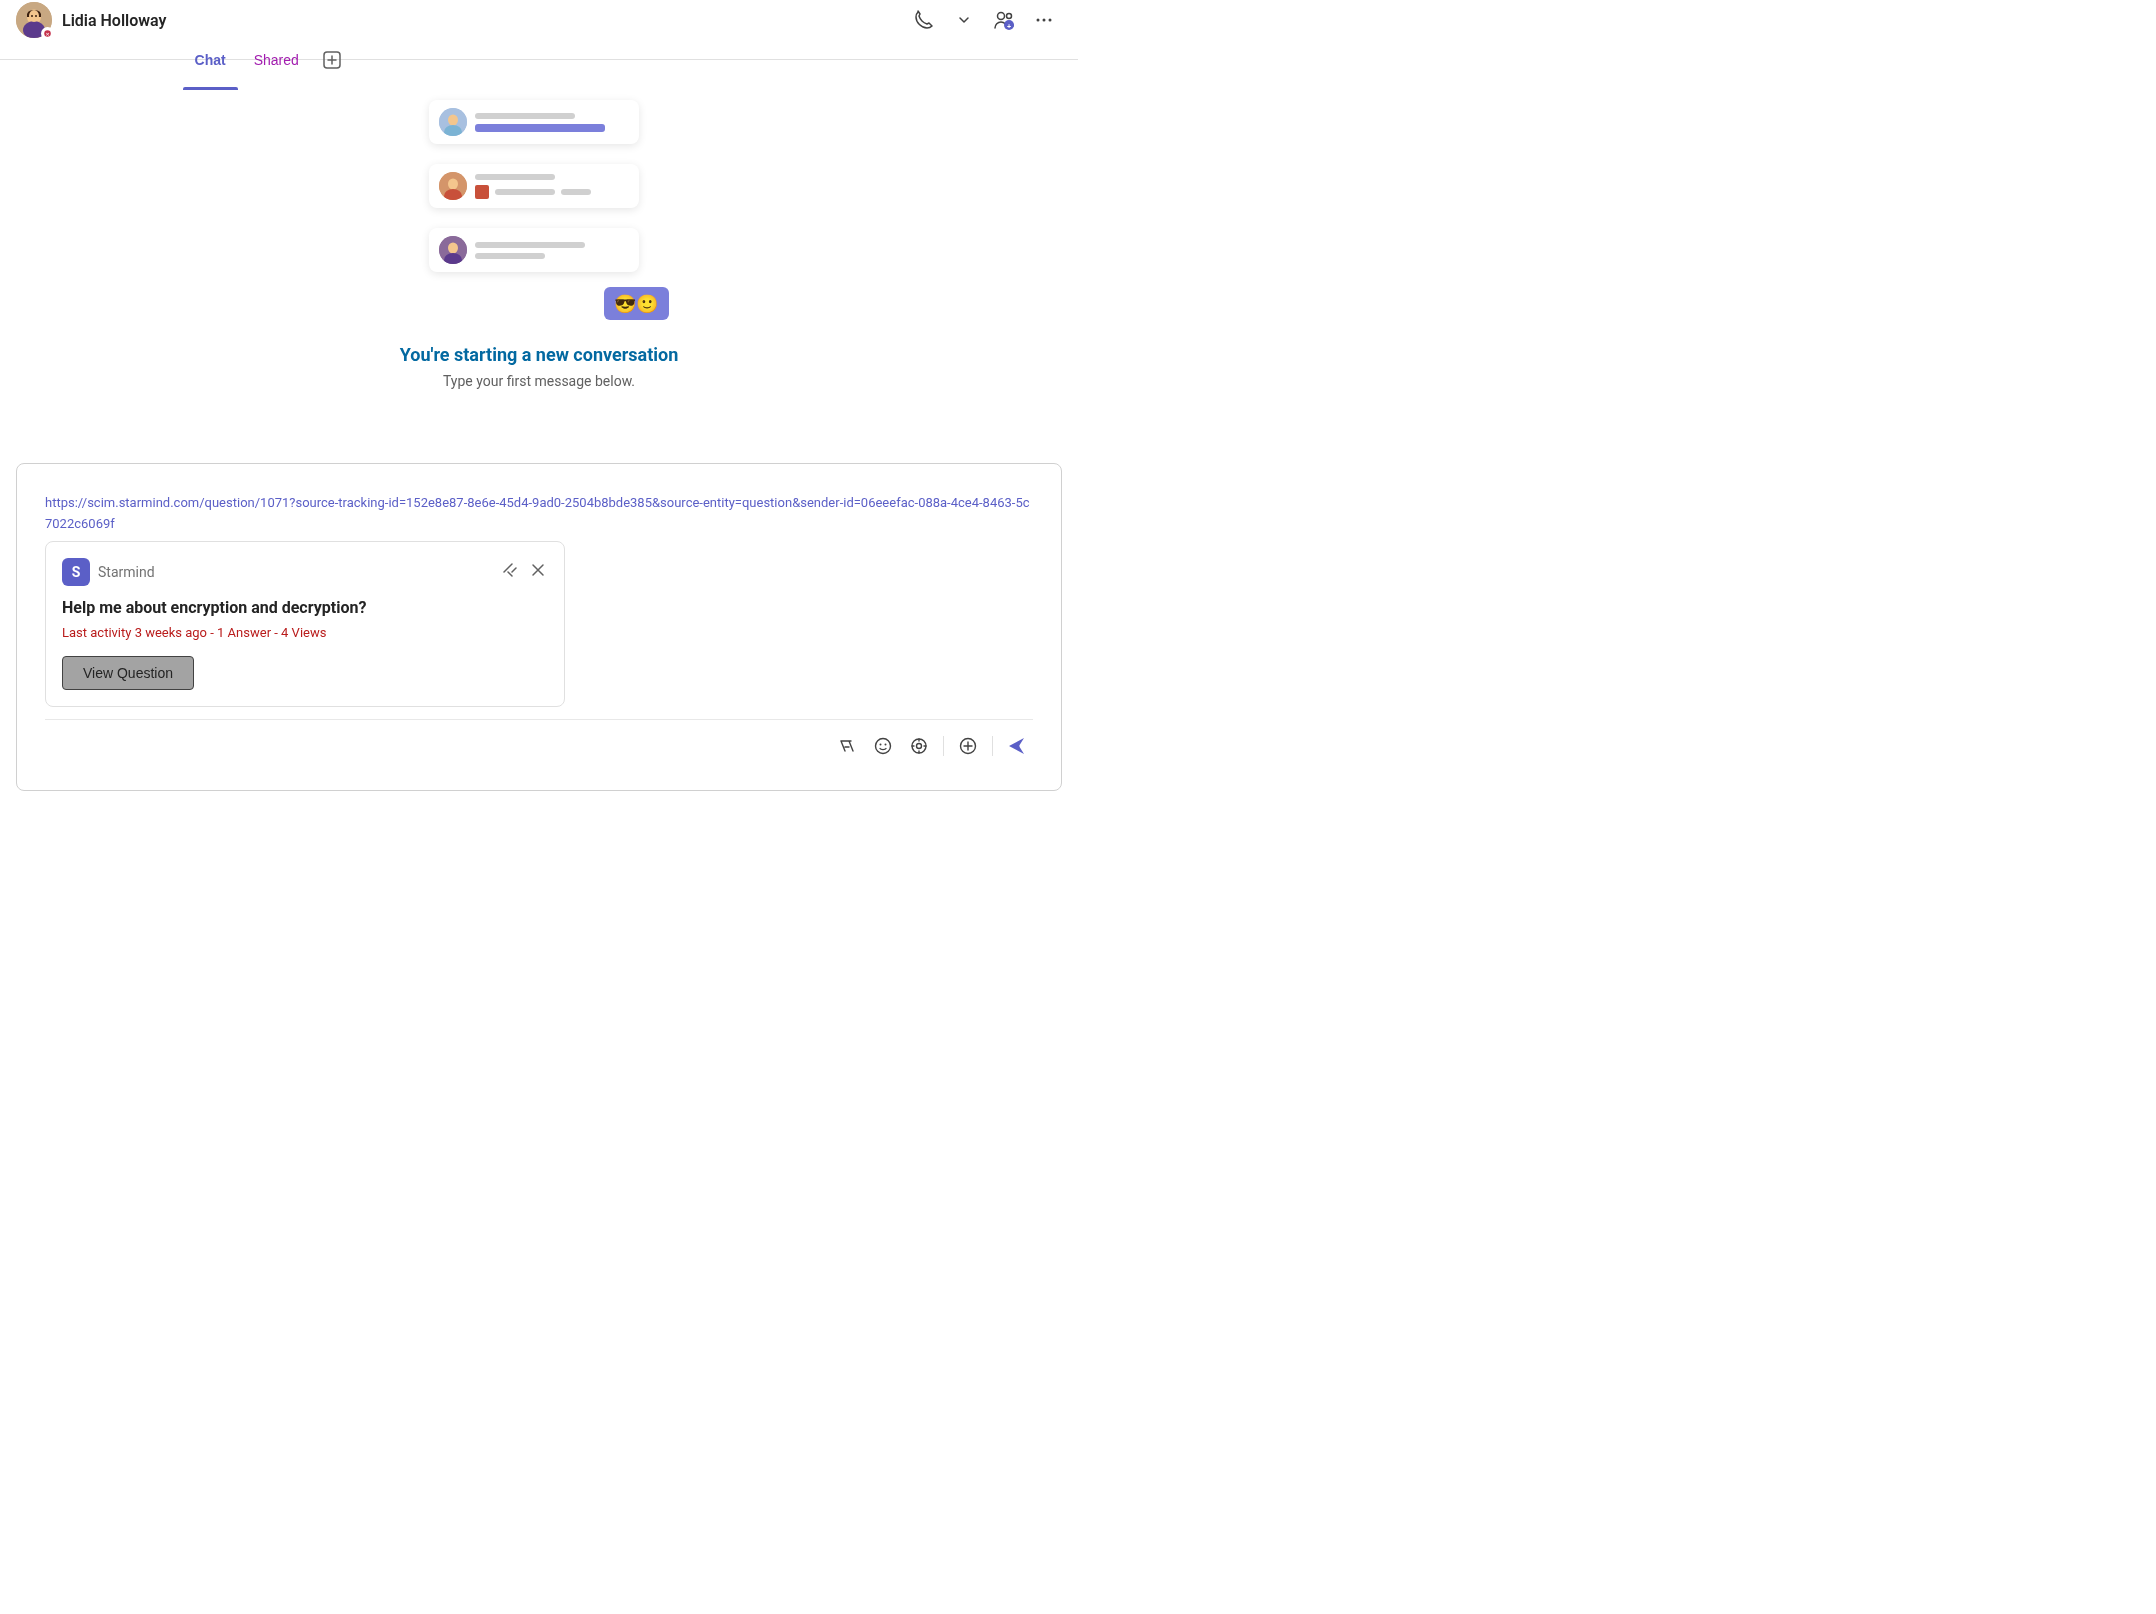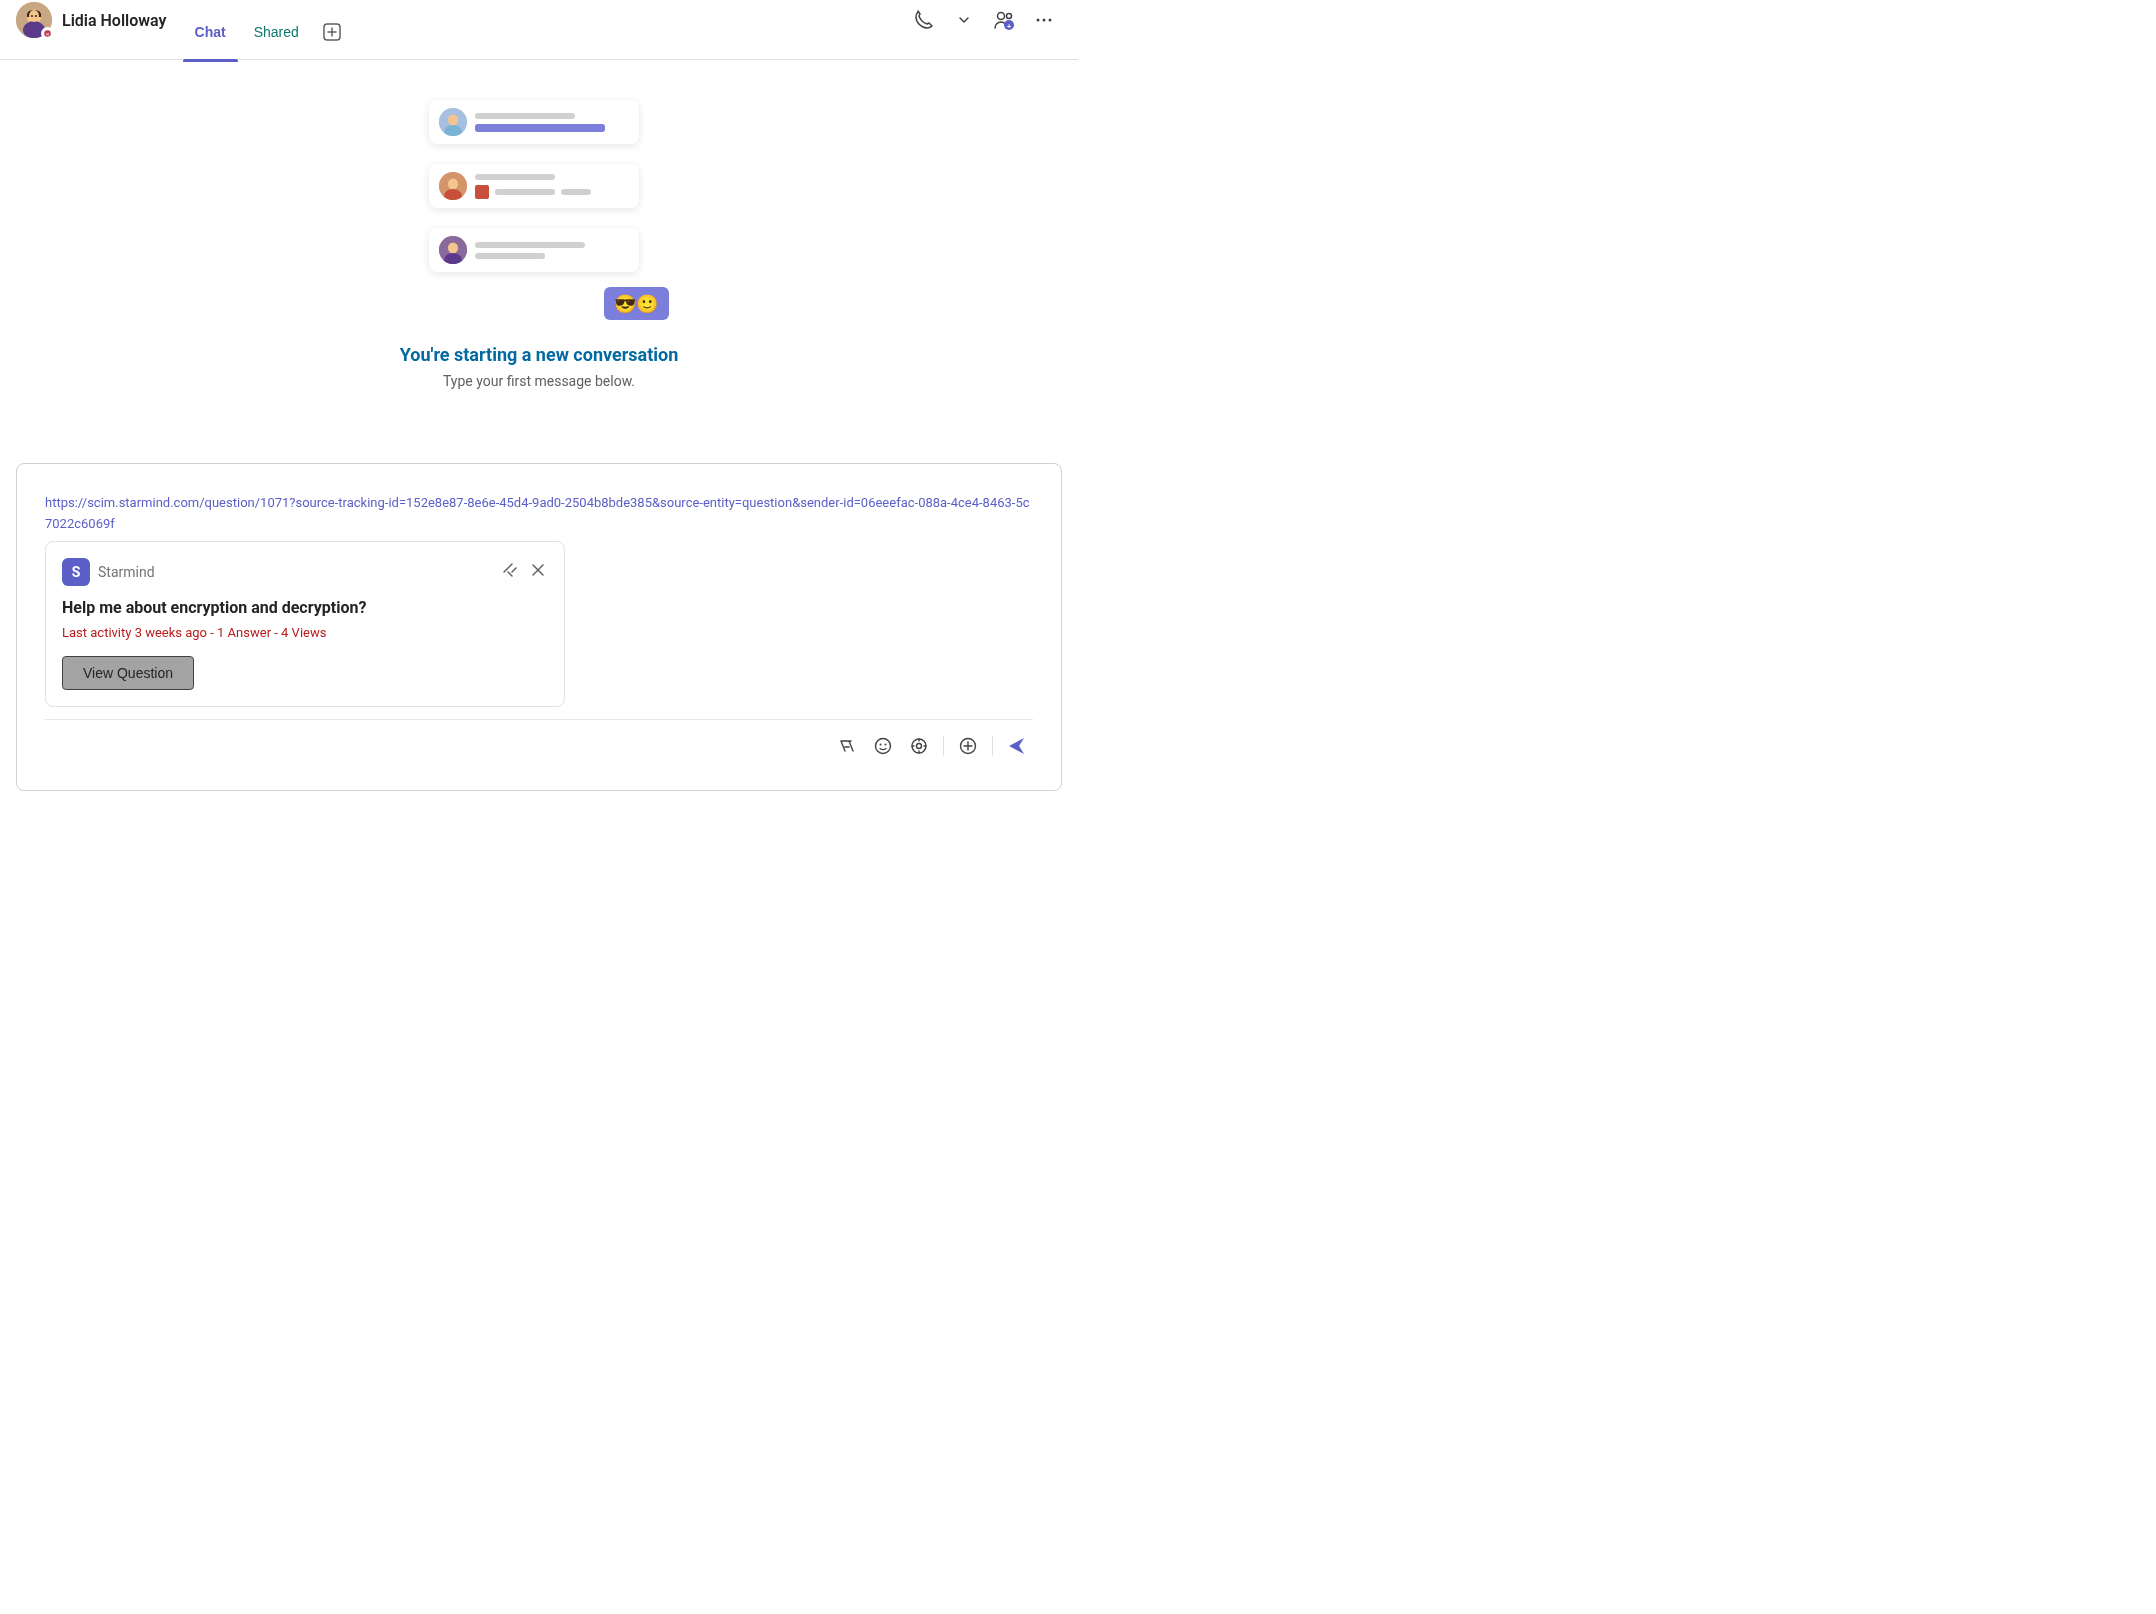--- a/index.html
+++ b/index.html
@@ -65,28 +65,29 @@
       font-size: 16px;
       font-weight: 600;
       color: #242424;
     }
     .tabs {
       display: flex;
       align-items: flex-end;
       margin-left: 16px;
       height: 60px;
       gap: 4px;
+      margin-top: 28px;
     }
     .tab {
       padding: 0 12px;
       height: 60px;
       display: flex;
       align-items: center;
       font-size: 14px;
-      color: #0f766e;
+      color: #a21caf;
       cursor: pointer;
       position: relative;
       border: none;
       background: none;
     }
     .tab.active {
       color: #5b5fc7;
       font-weight: 600;
     }
     .tab.active::after {

